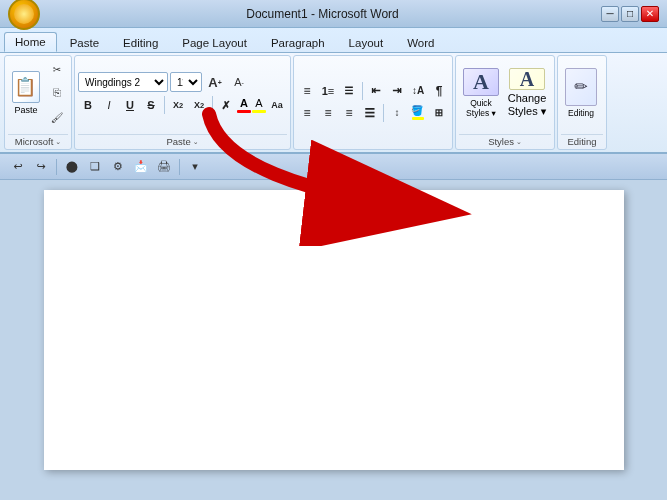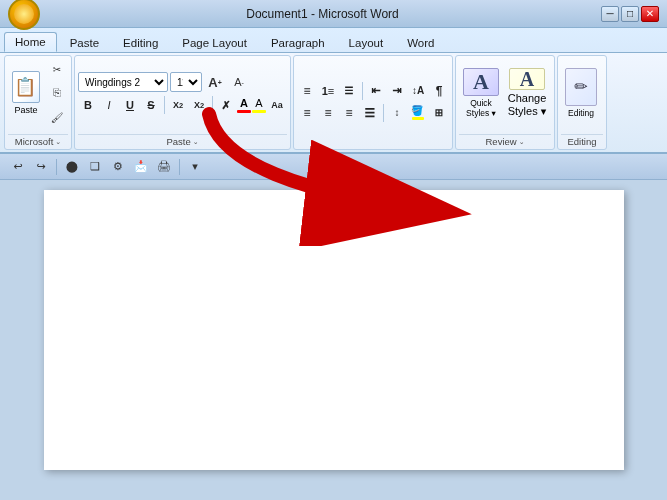--- a/index.html
+++ b/index.html
@@ -508,21 +508,21 @@
             <div class="style-btn">
               <div style="background:linear-gradient(135deg,#ffe,#ffd);border:1px solid #cc9;width:36px;height:40px;display:flex;align-items:center;justify-content:center;border-radius:2px;">
                 <span class="style-icon" style="font-size:20px;">A</span>
               </div>
               <span style="font-size:11px;line-height:1.2;text-align:center;">Change<br>Styles ▾</span>
             </div>
           </div>
         </div>
         <div class="ribbon-group-label">
           <div class="ribbon-group-label-row">
-            <span>Review</span>
+            <span>Styles</span>
             <span class="group-expand-icon">⌄</span>
           </div>
         </div>
       </div>
 
       <div class="ribbon-group" style="min-width:50px;">
         <div class="ribbon-group-content">
           <div class="editing-btn">
             <div style="background:linear-gradient(135deg,#f0f4ff,#dde8ff);border:1px solid #aac;width:32px;height:40px;display:flex;align-items:center;justify-content:center;border-radius:2px;">
               <span style="font-size:16px;color:#334;">✏</span>

